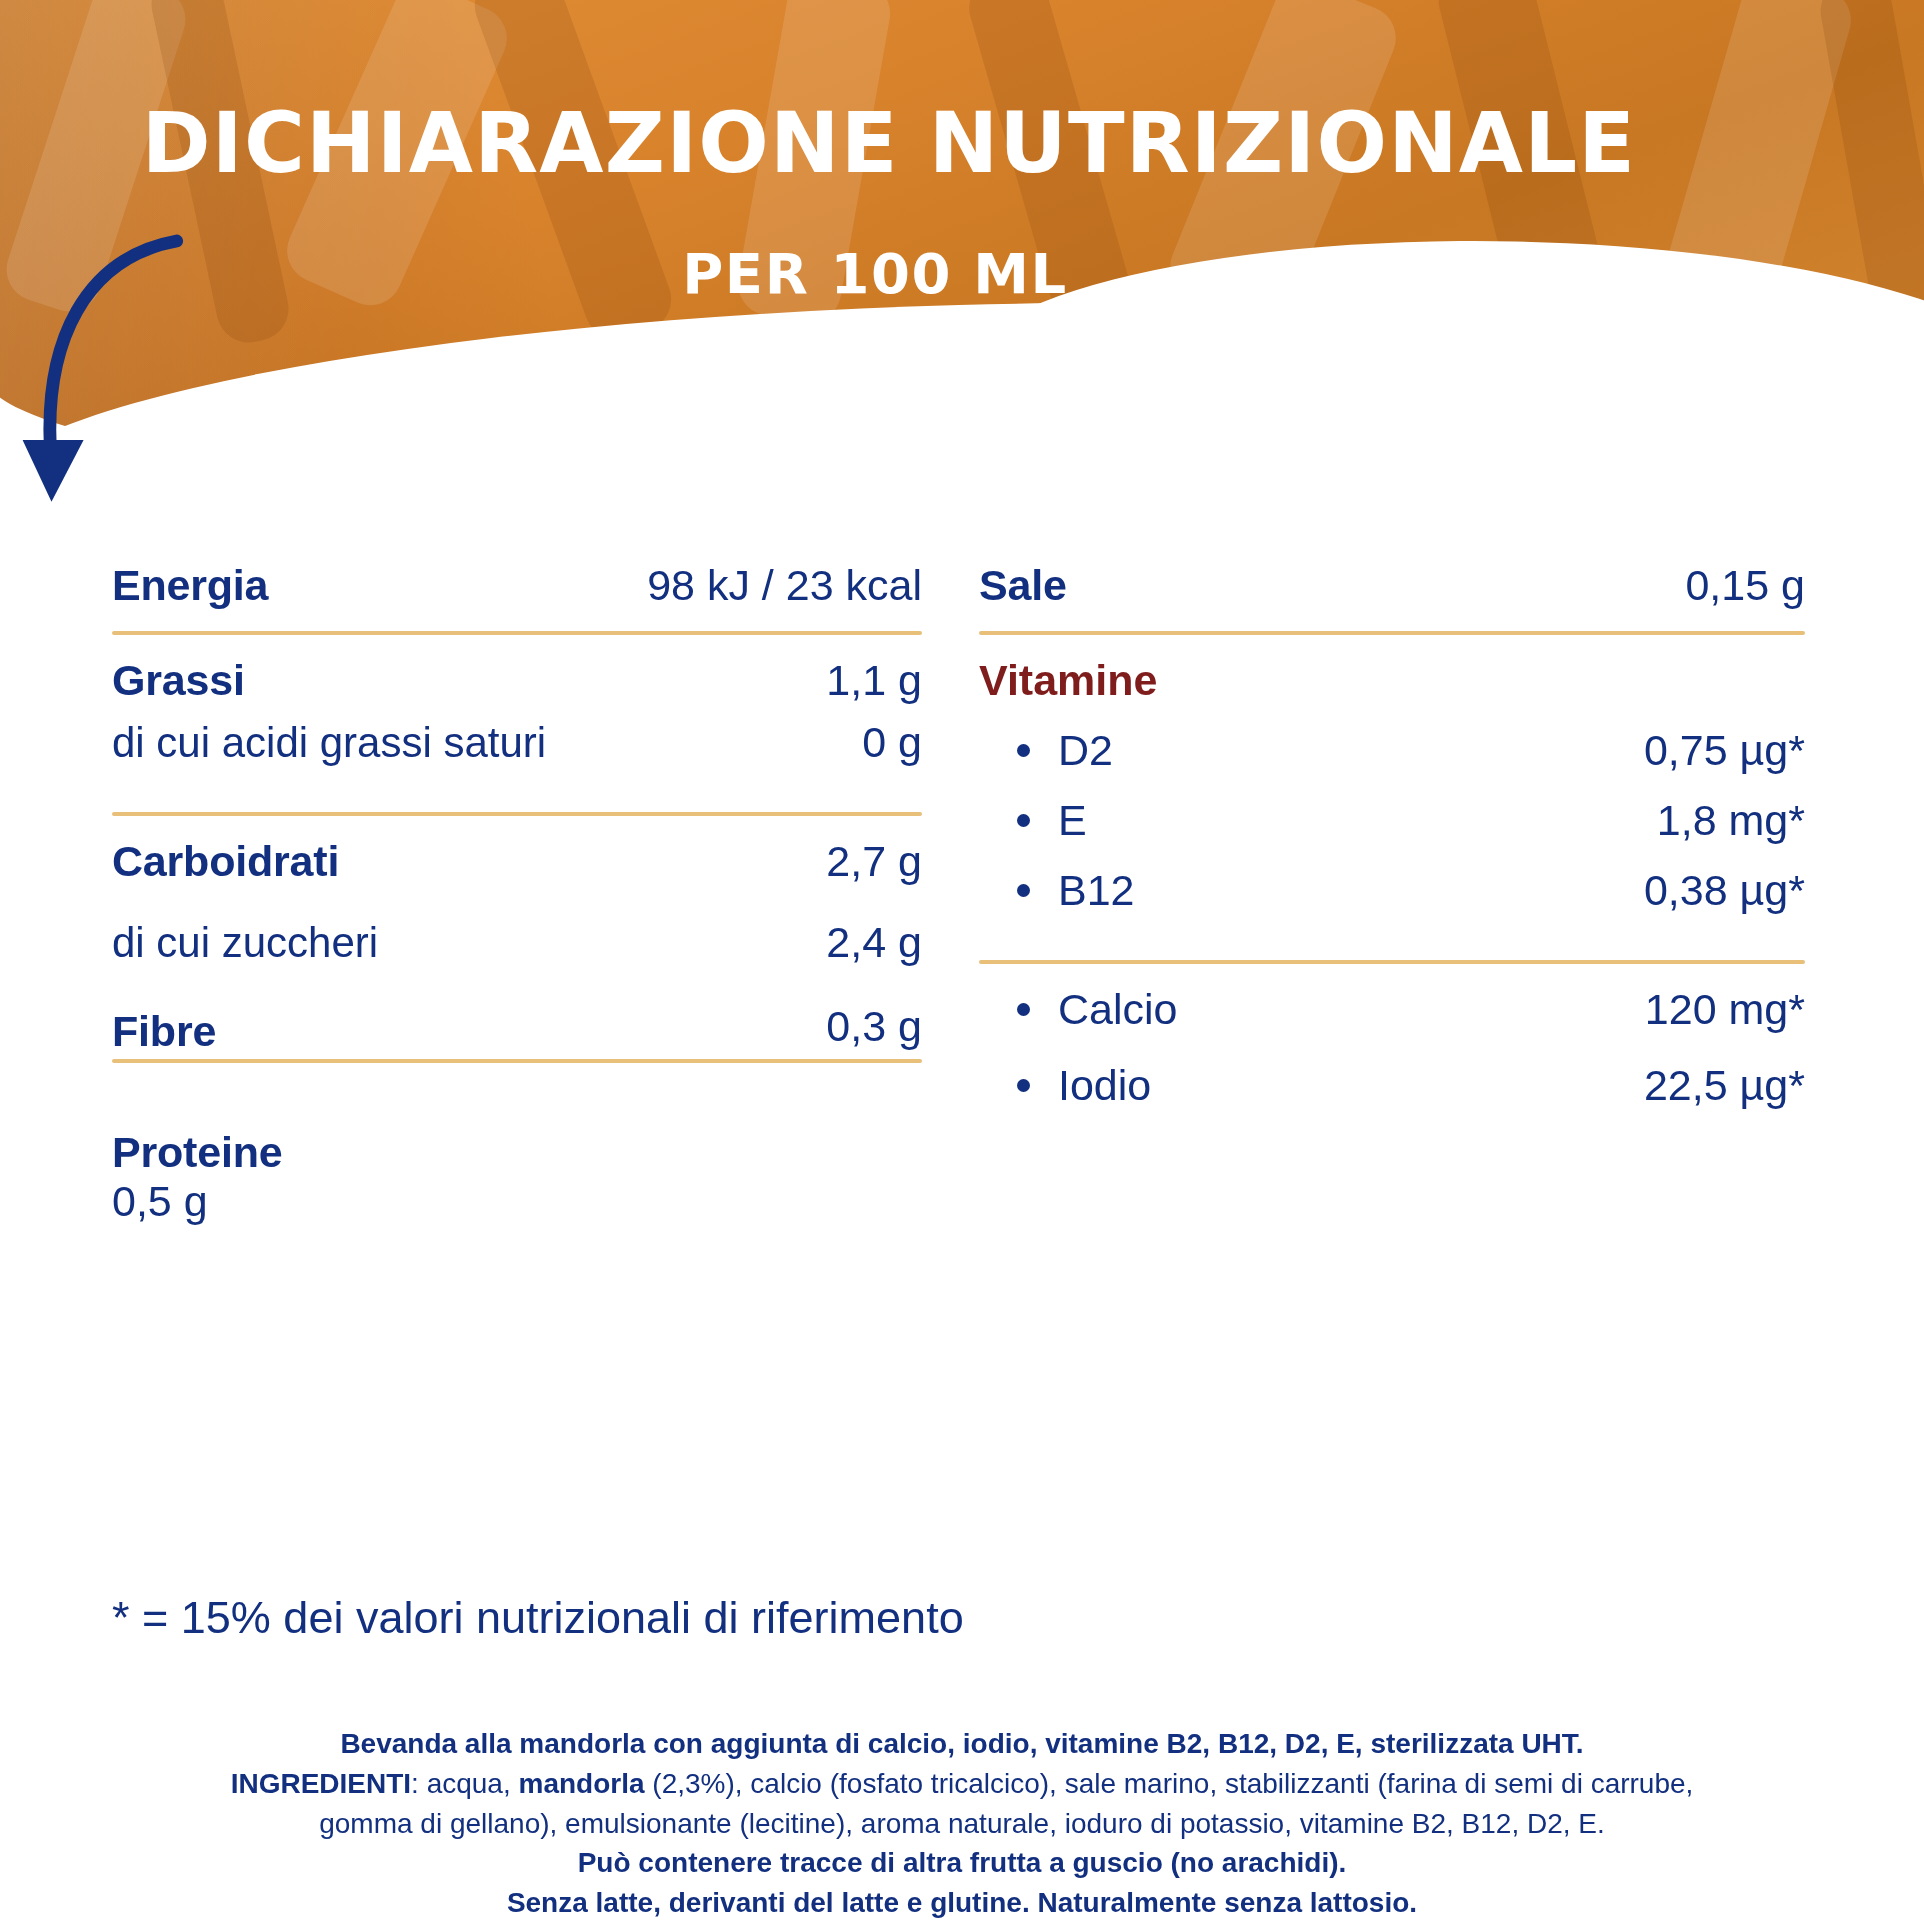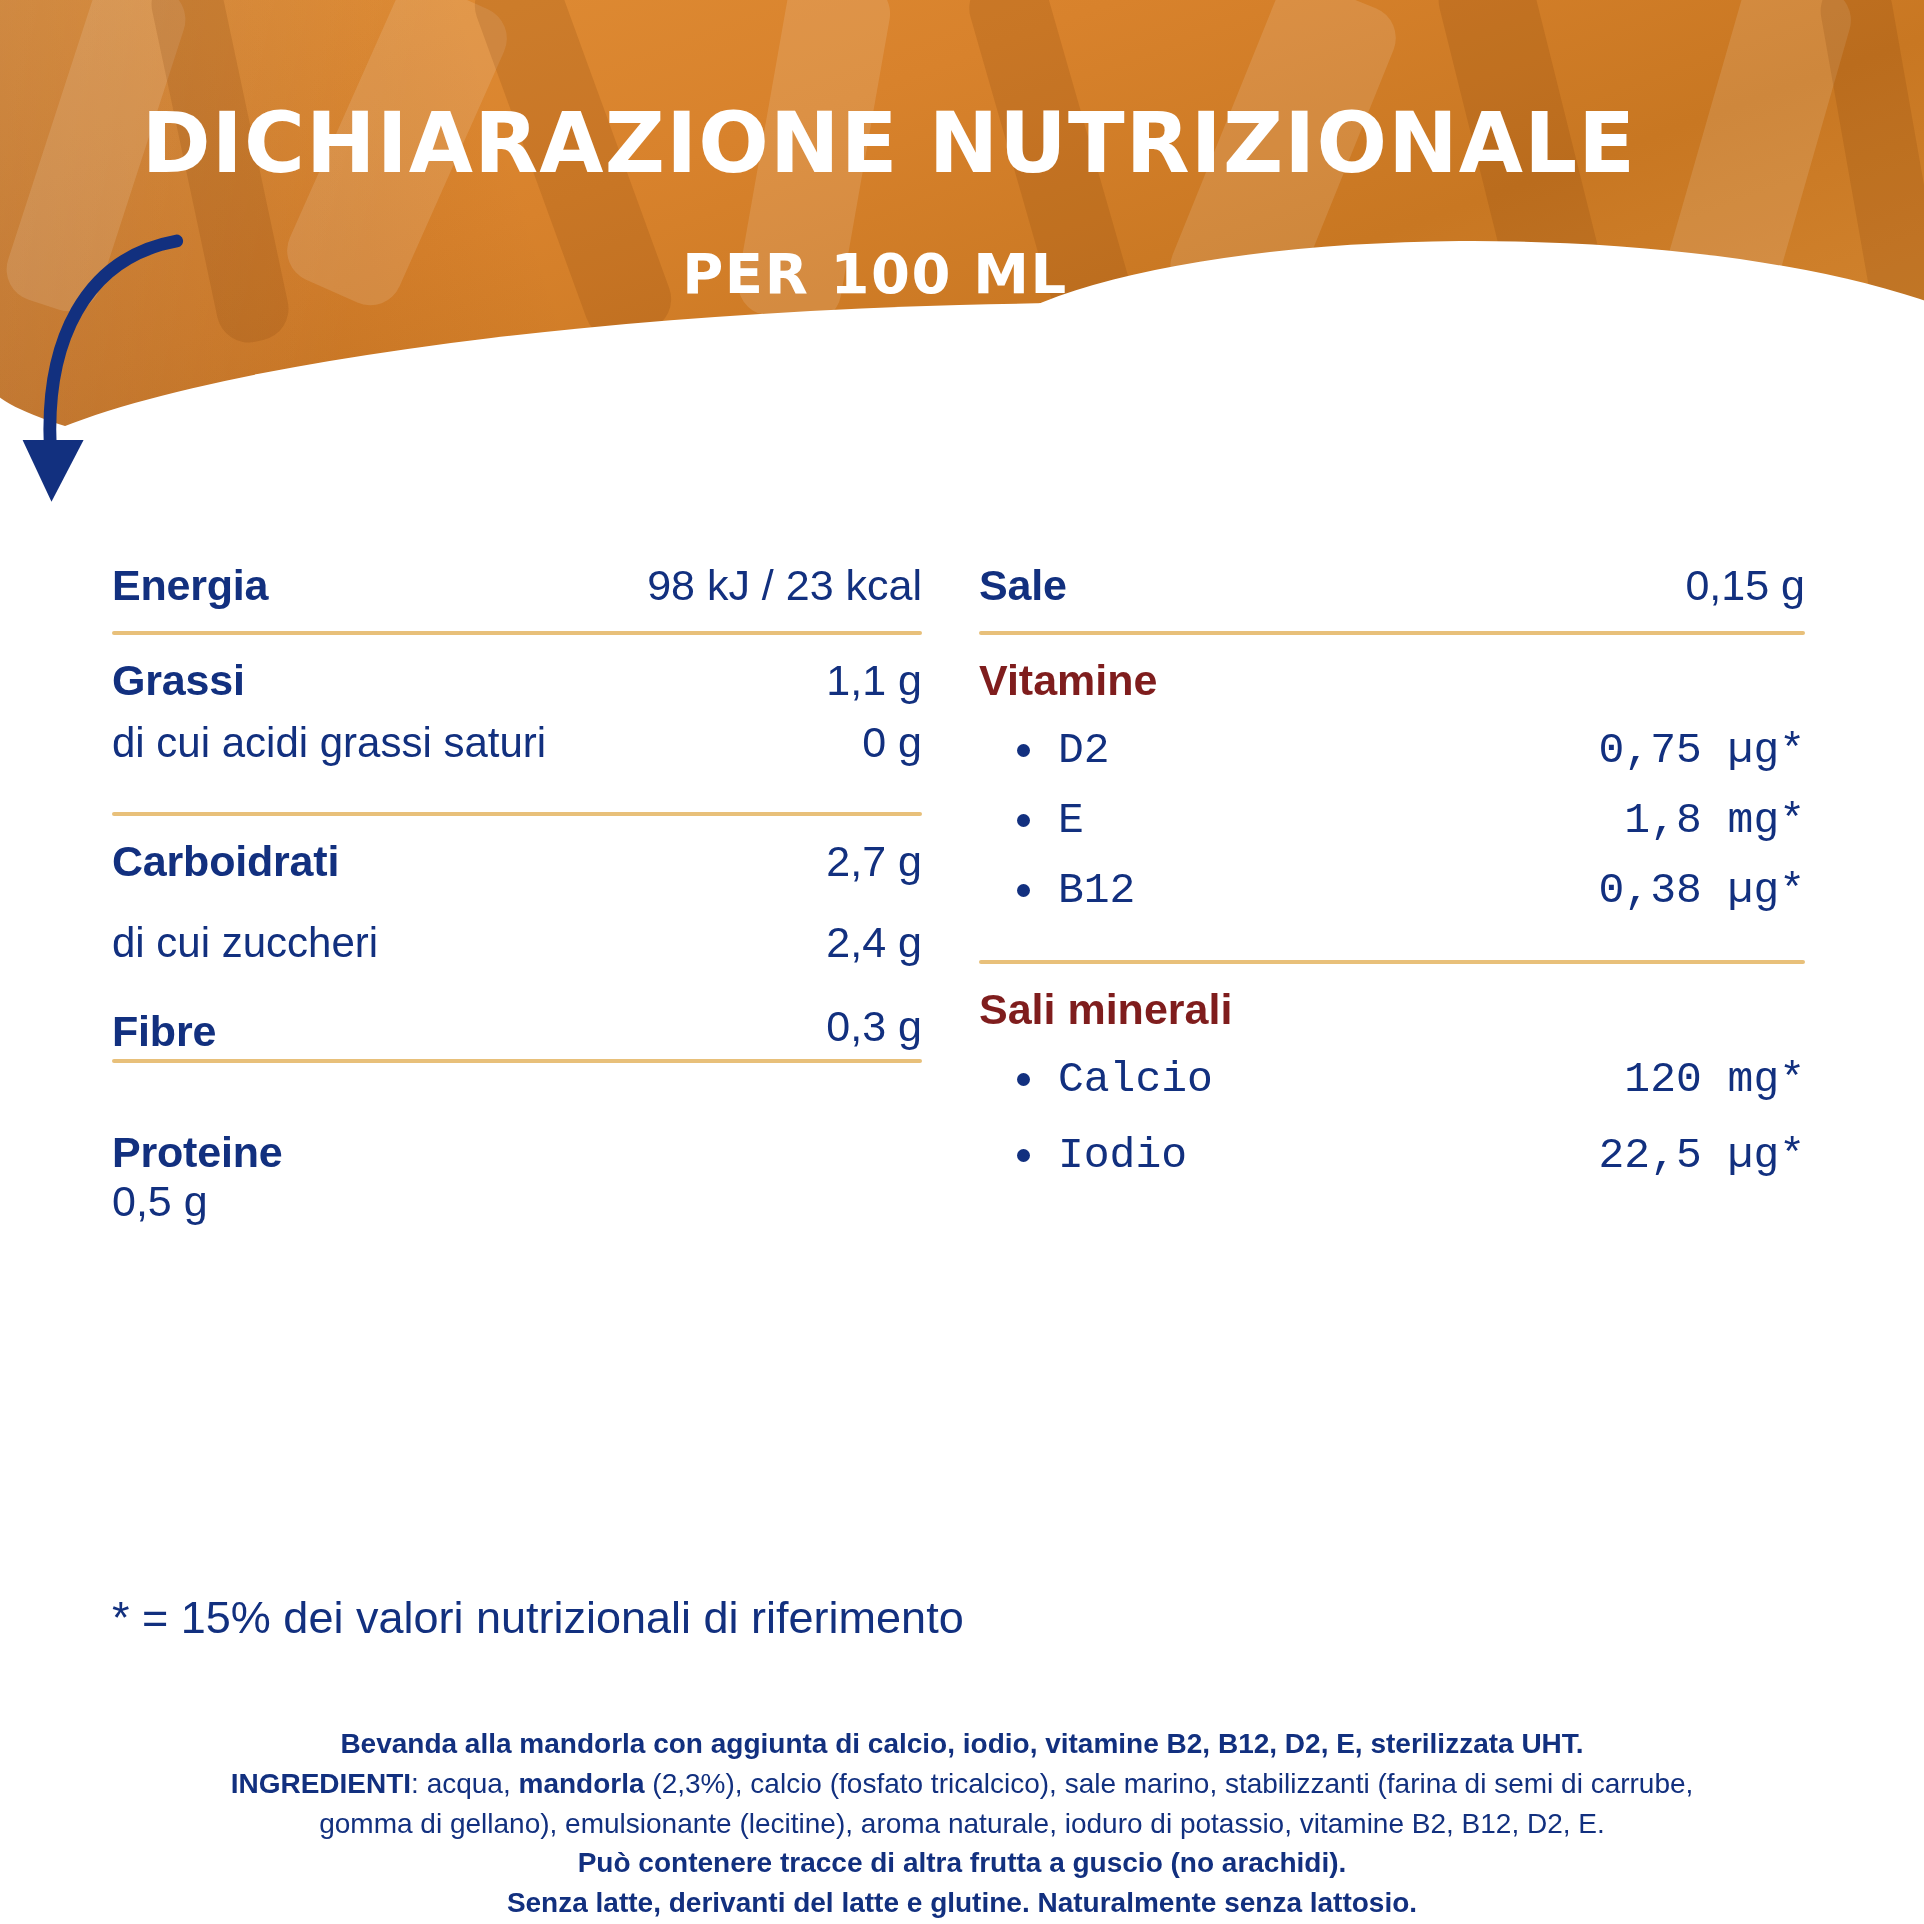--- a/index.html
+++ b/index.html
@@ -143,21 +143,20 @@
     font-size: 42px;
     color: #12307f;
     line-height: 1.12;
   }
   .bullet-row {
     display: flex;
     align-items: flex-start;
     justify-content: space-between;
     margin-top: 21px;
     padding-left: 32px;
-    font-family: Liberation Mono, monospace;
   }
   .bullet-label {
     font-size: 43px;
     color: #12307f;
     position: relative;
     padding-left: 47px;
   }
   .bullet-label::before {
     content: "";
     position: absolute;
@@ -291,21 +290,20 @@
     <span class="bullet-label">E</span>
     <span class="value">1,8 mg*</span>
   </div>
   <div class="bullet-row">
     <span class="bullet-label">B12</span>
     <span class="value">0,38 µg*</span>
   </div>
 
   <div class="divider" style="margin-top:45px;"></div>
 
-  <div class="group-head">Sali minerali</div>
 
   <div class="bullet-row">
     <span class="bullet-label">Calcio</span>
     <span class="value">120 mg*</span>
   </div>
   <div class="bullet-row" style="margin-top:27px;">
     <span class="bullet-label">Iodio</span>
     <span class="value">22,5 µg*</span>
   </div>
 </div>

